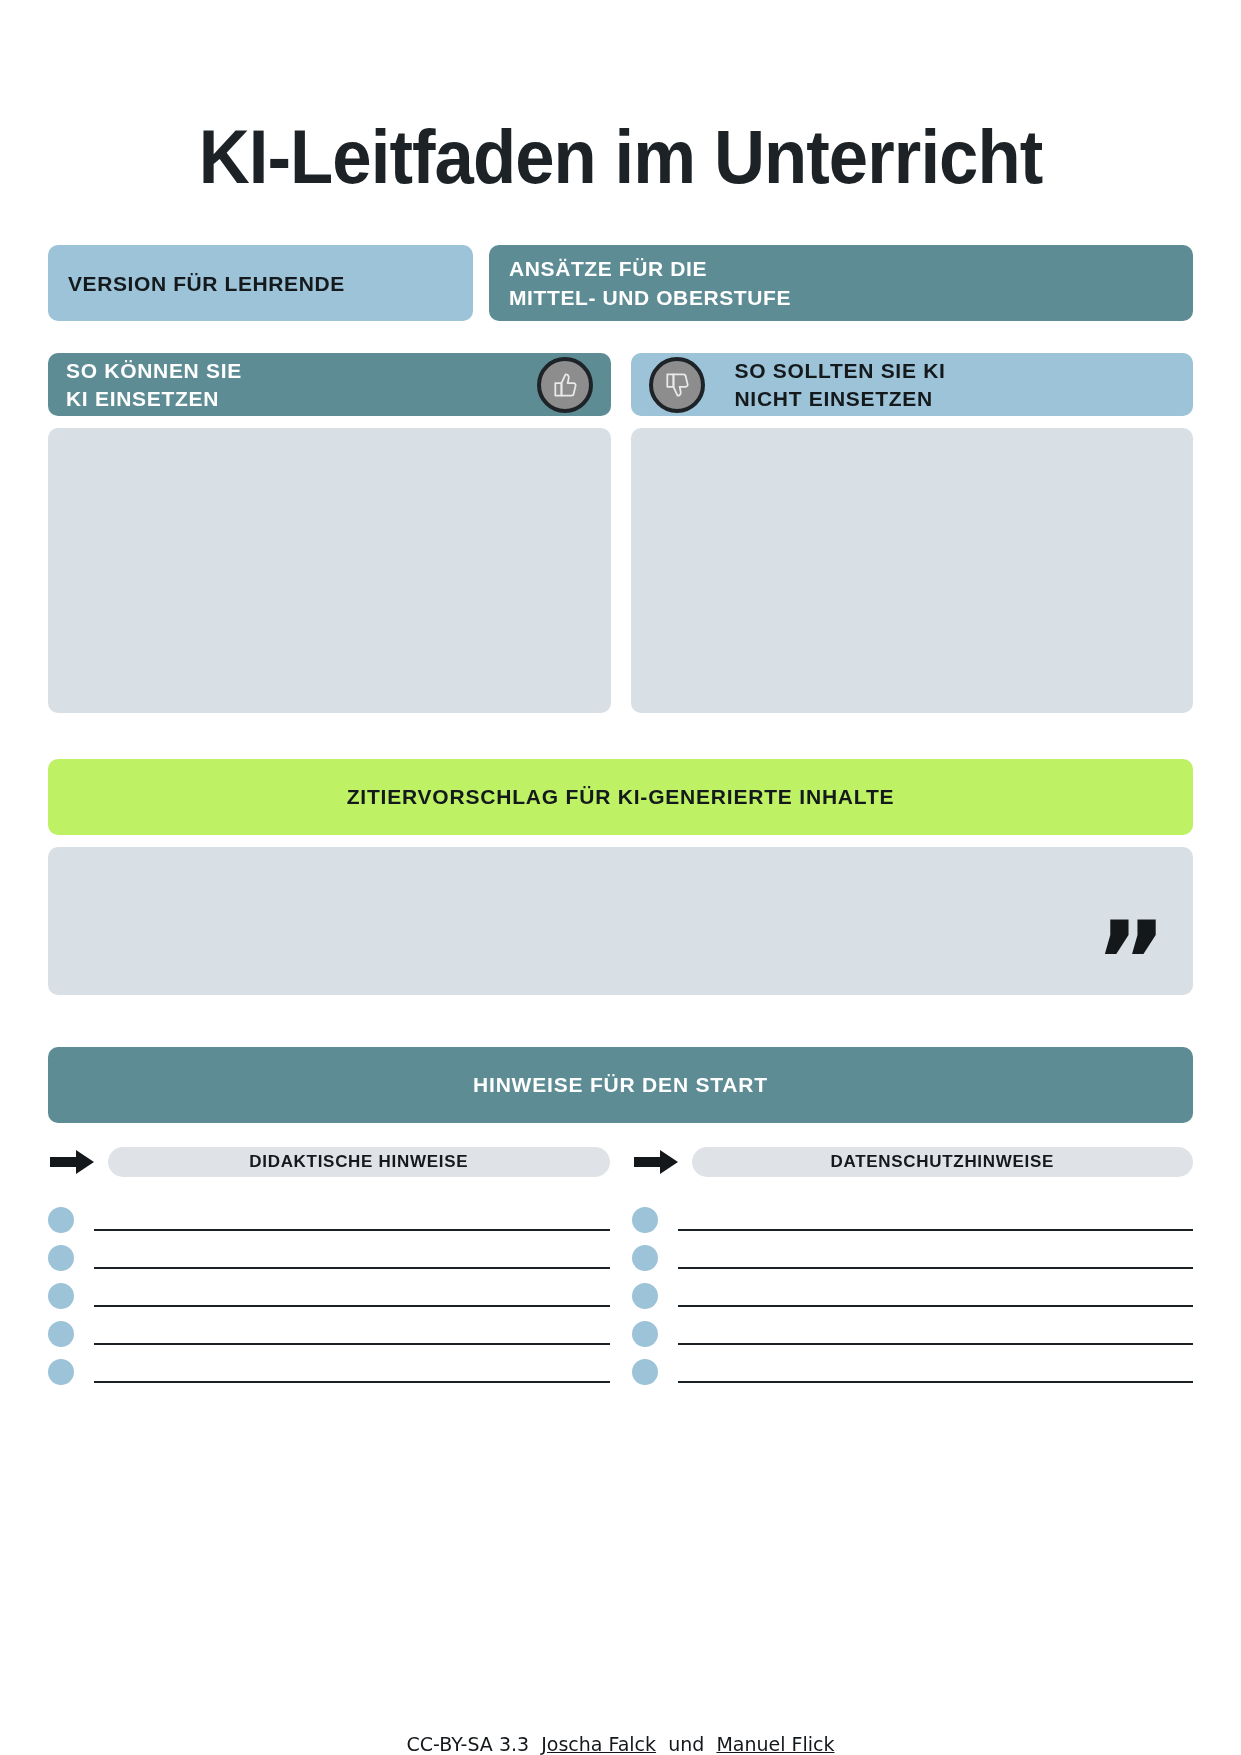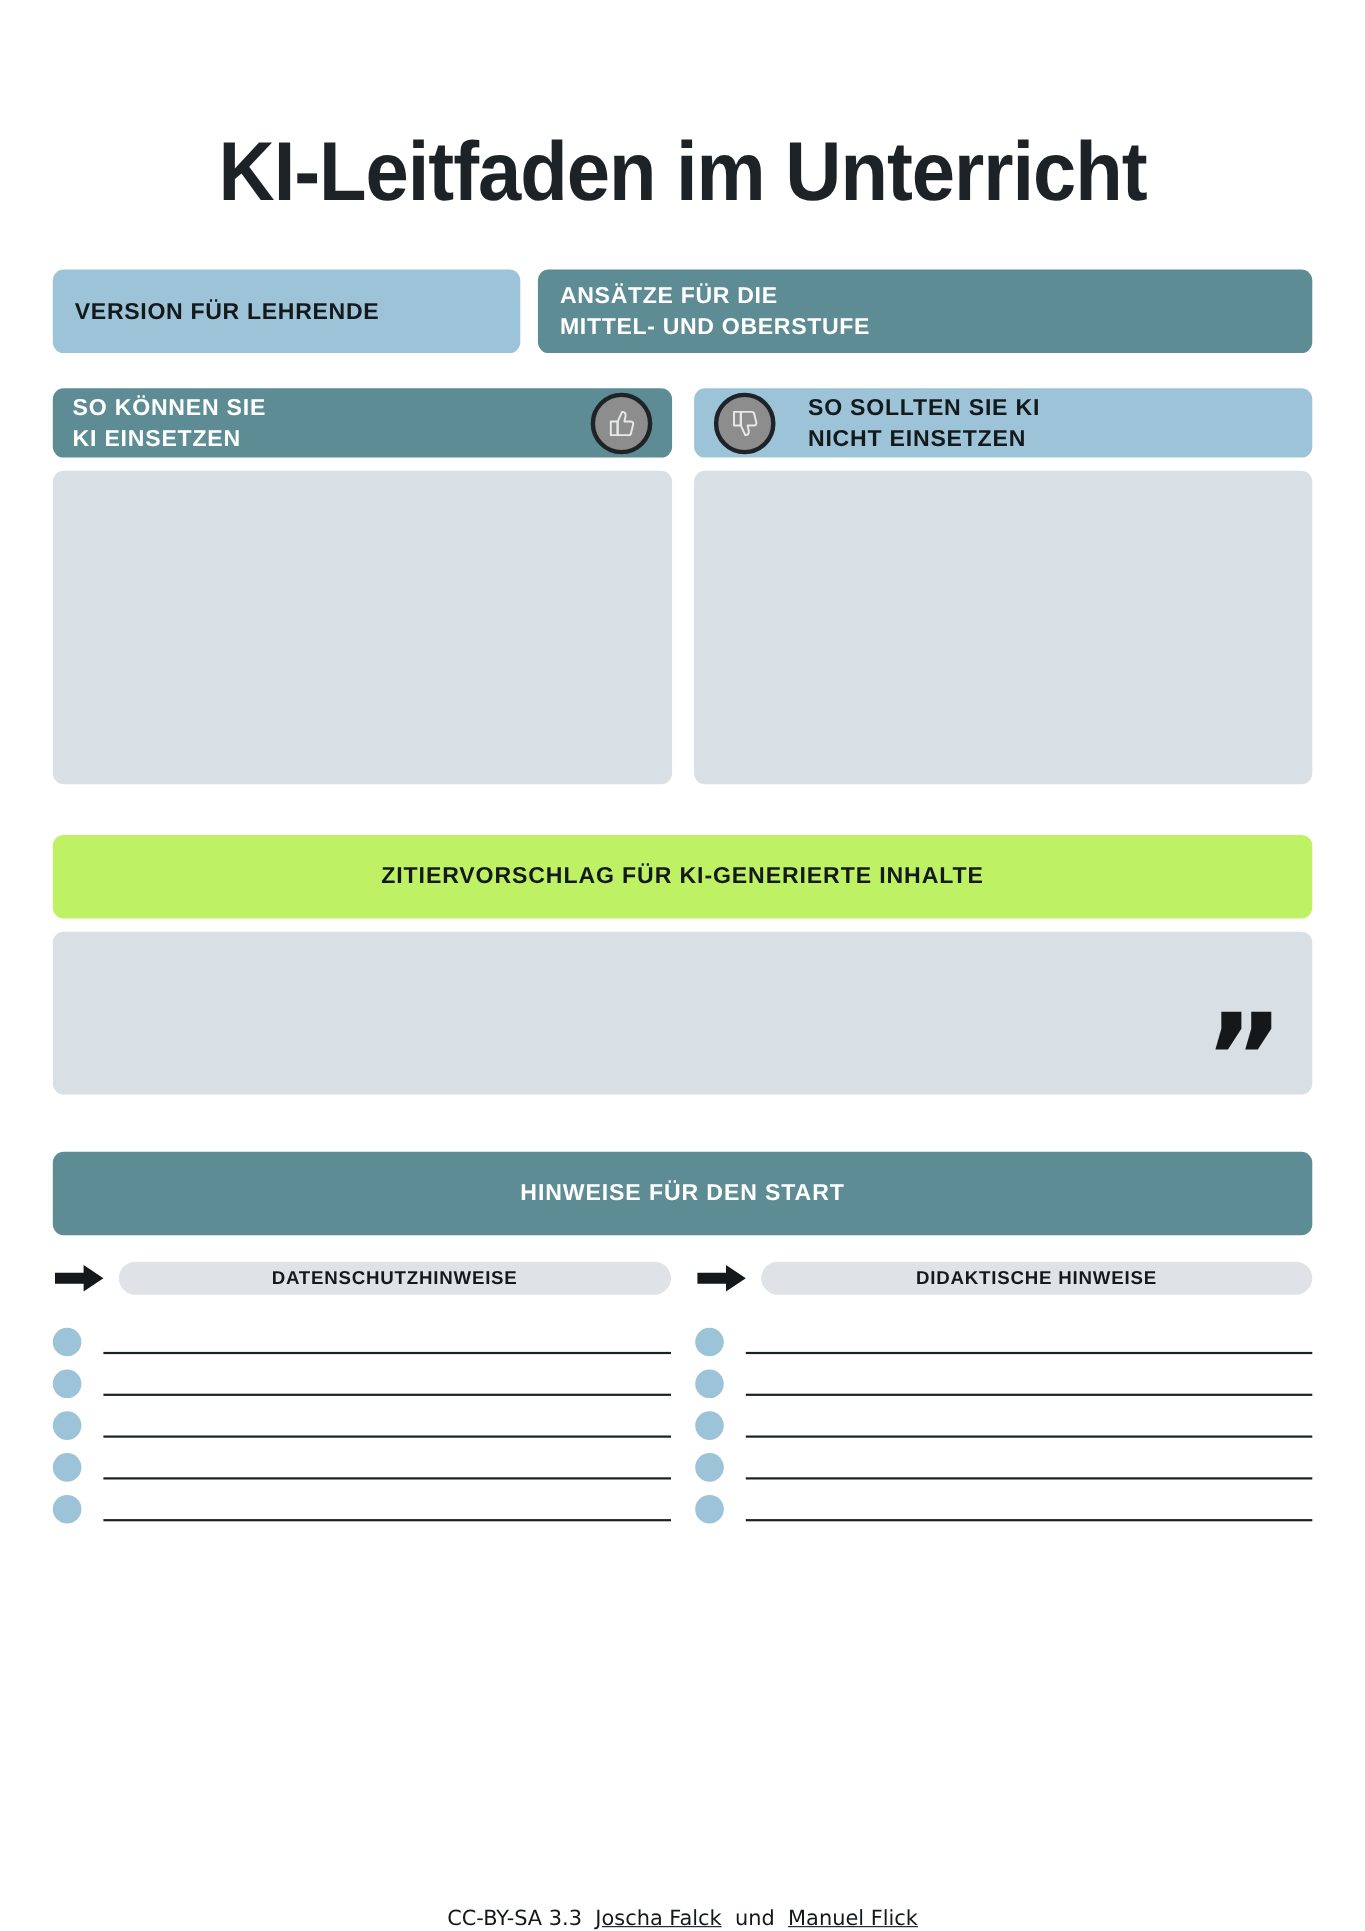--- a/index.html
+++ b/index.html
@@ -301,21 +301,21 @@
 
   <div class="hints-cols">
 
     <div class="hint-col">
       <div class="hint-subhead">
         <span class="arrow-icon">
           <svg viewBox="0 0 48 28" width="48" height="28" xmlns="http://www.w3.org/2000/svg">
             <path d="M2 9 L28 9 L28 2 L46 14 L28 26 L28 19 L2 19 Z" fill="#14181b"></path>
           </svg>
         </span>
-        <span class="pill">DATENSCHUTZHINWEISE</span>
+        <span class="pill">DIDAKTISCHE HINWEISE</span>
       </div>
       <div class="lines-list">
         <div class="line-row">
             <span class="bullet"></span>
             <span class="rule"></span>
           </div>
         <div class="line-row">
             <span class="bullet"></span>
             <span class="rule"></span>
           </div>
@@ -334,21 +334,21 @@
       </div>
     </div>
 
     <div class="hint-col">
       <div class="hint-subhead">
         <span class="arrow-icon">
           <svg viewBox="0 0 48 28" width="48" height="28" xmlns="http://www.w3.org/2000/svg">
             <path d="M2 9 L28 9 L28 2 L46 14 L28 26 L28 19 L2 19 Z" fill="#14181b"></path>
           </svg>
         </span>
-        <span class="pill">DIDAKTISCHE HINWEISE</span>
+        <span class="pill">DATENSCHUTZHINWEISE</span>
       </div>
       <div class="lines-list">
         <div class="line-row">
             <span class="bullet"></span>
             <span class="rule"></span>
           </div>
         <div class="line-row">
             <span class="bullet"></span>
             <span class="rule"></span>
           </div>

